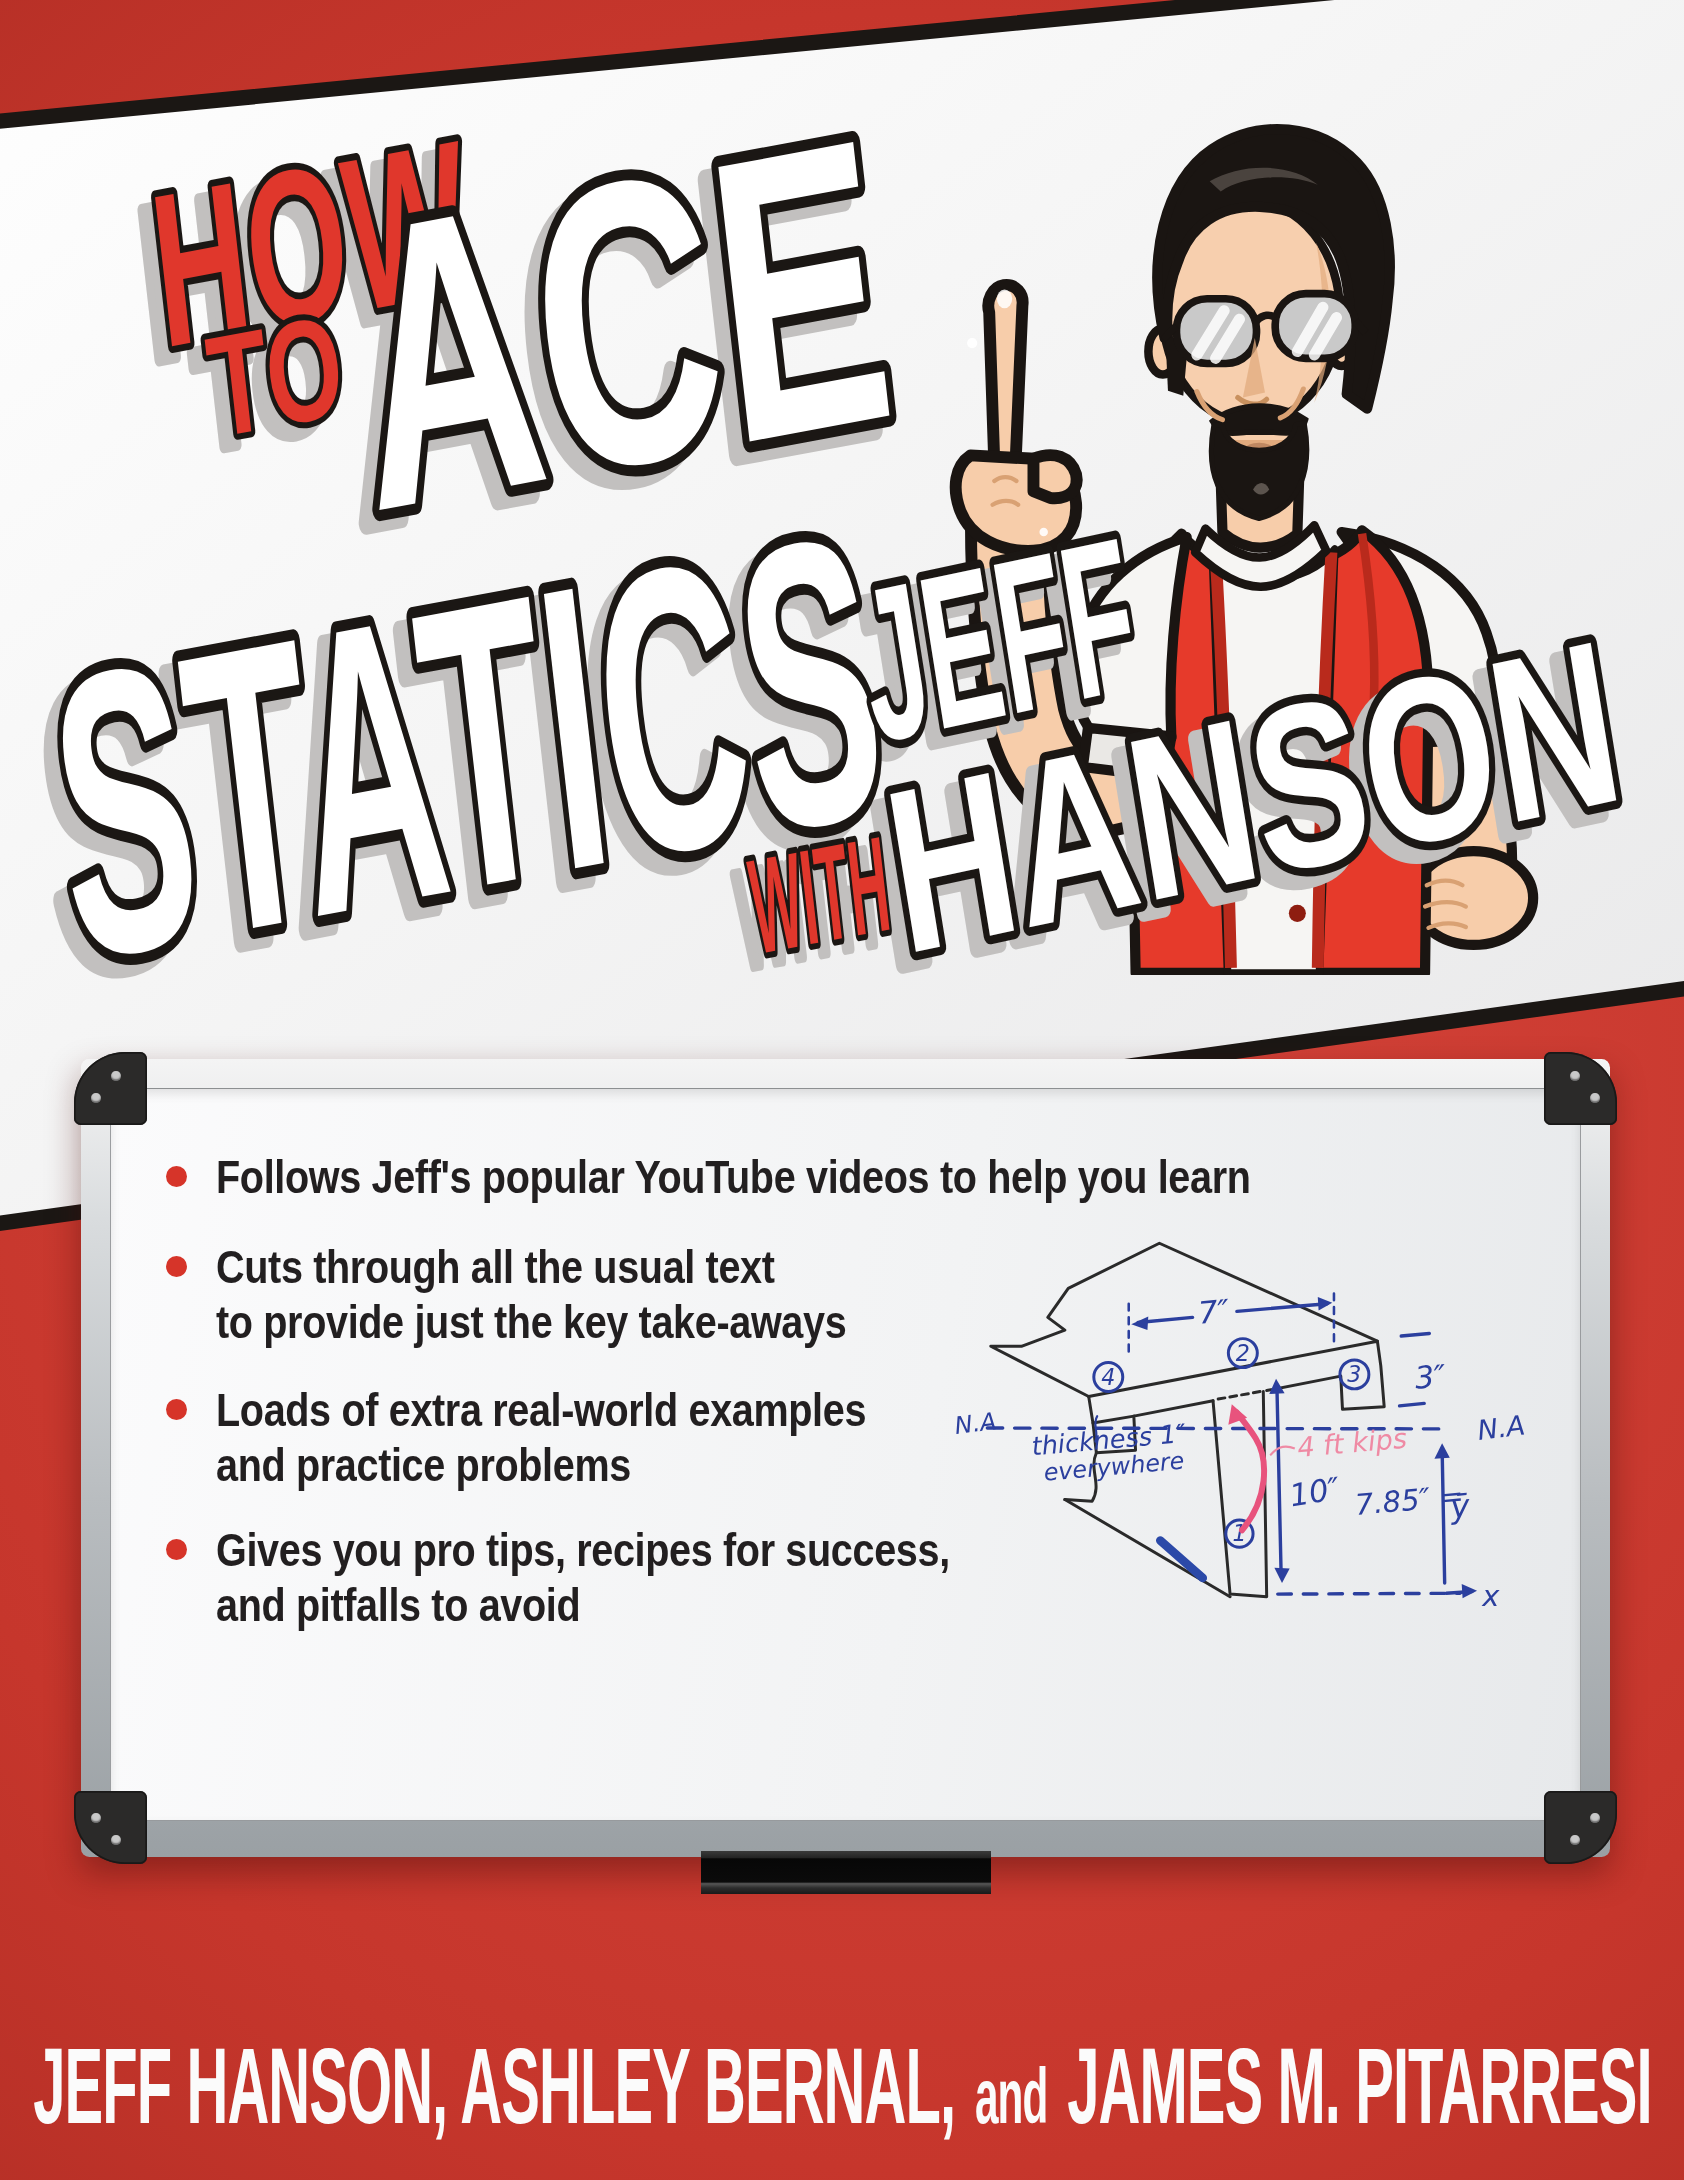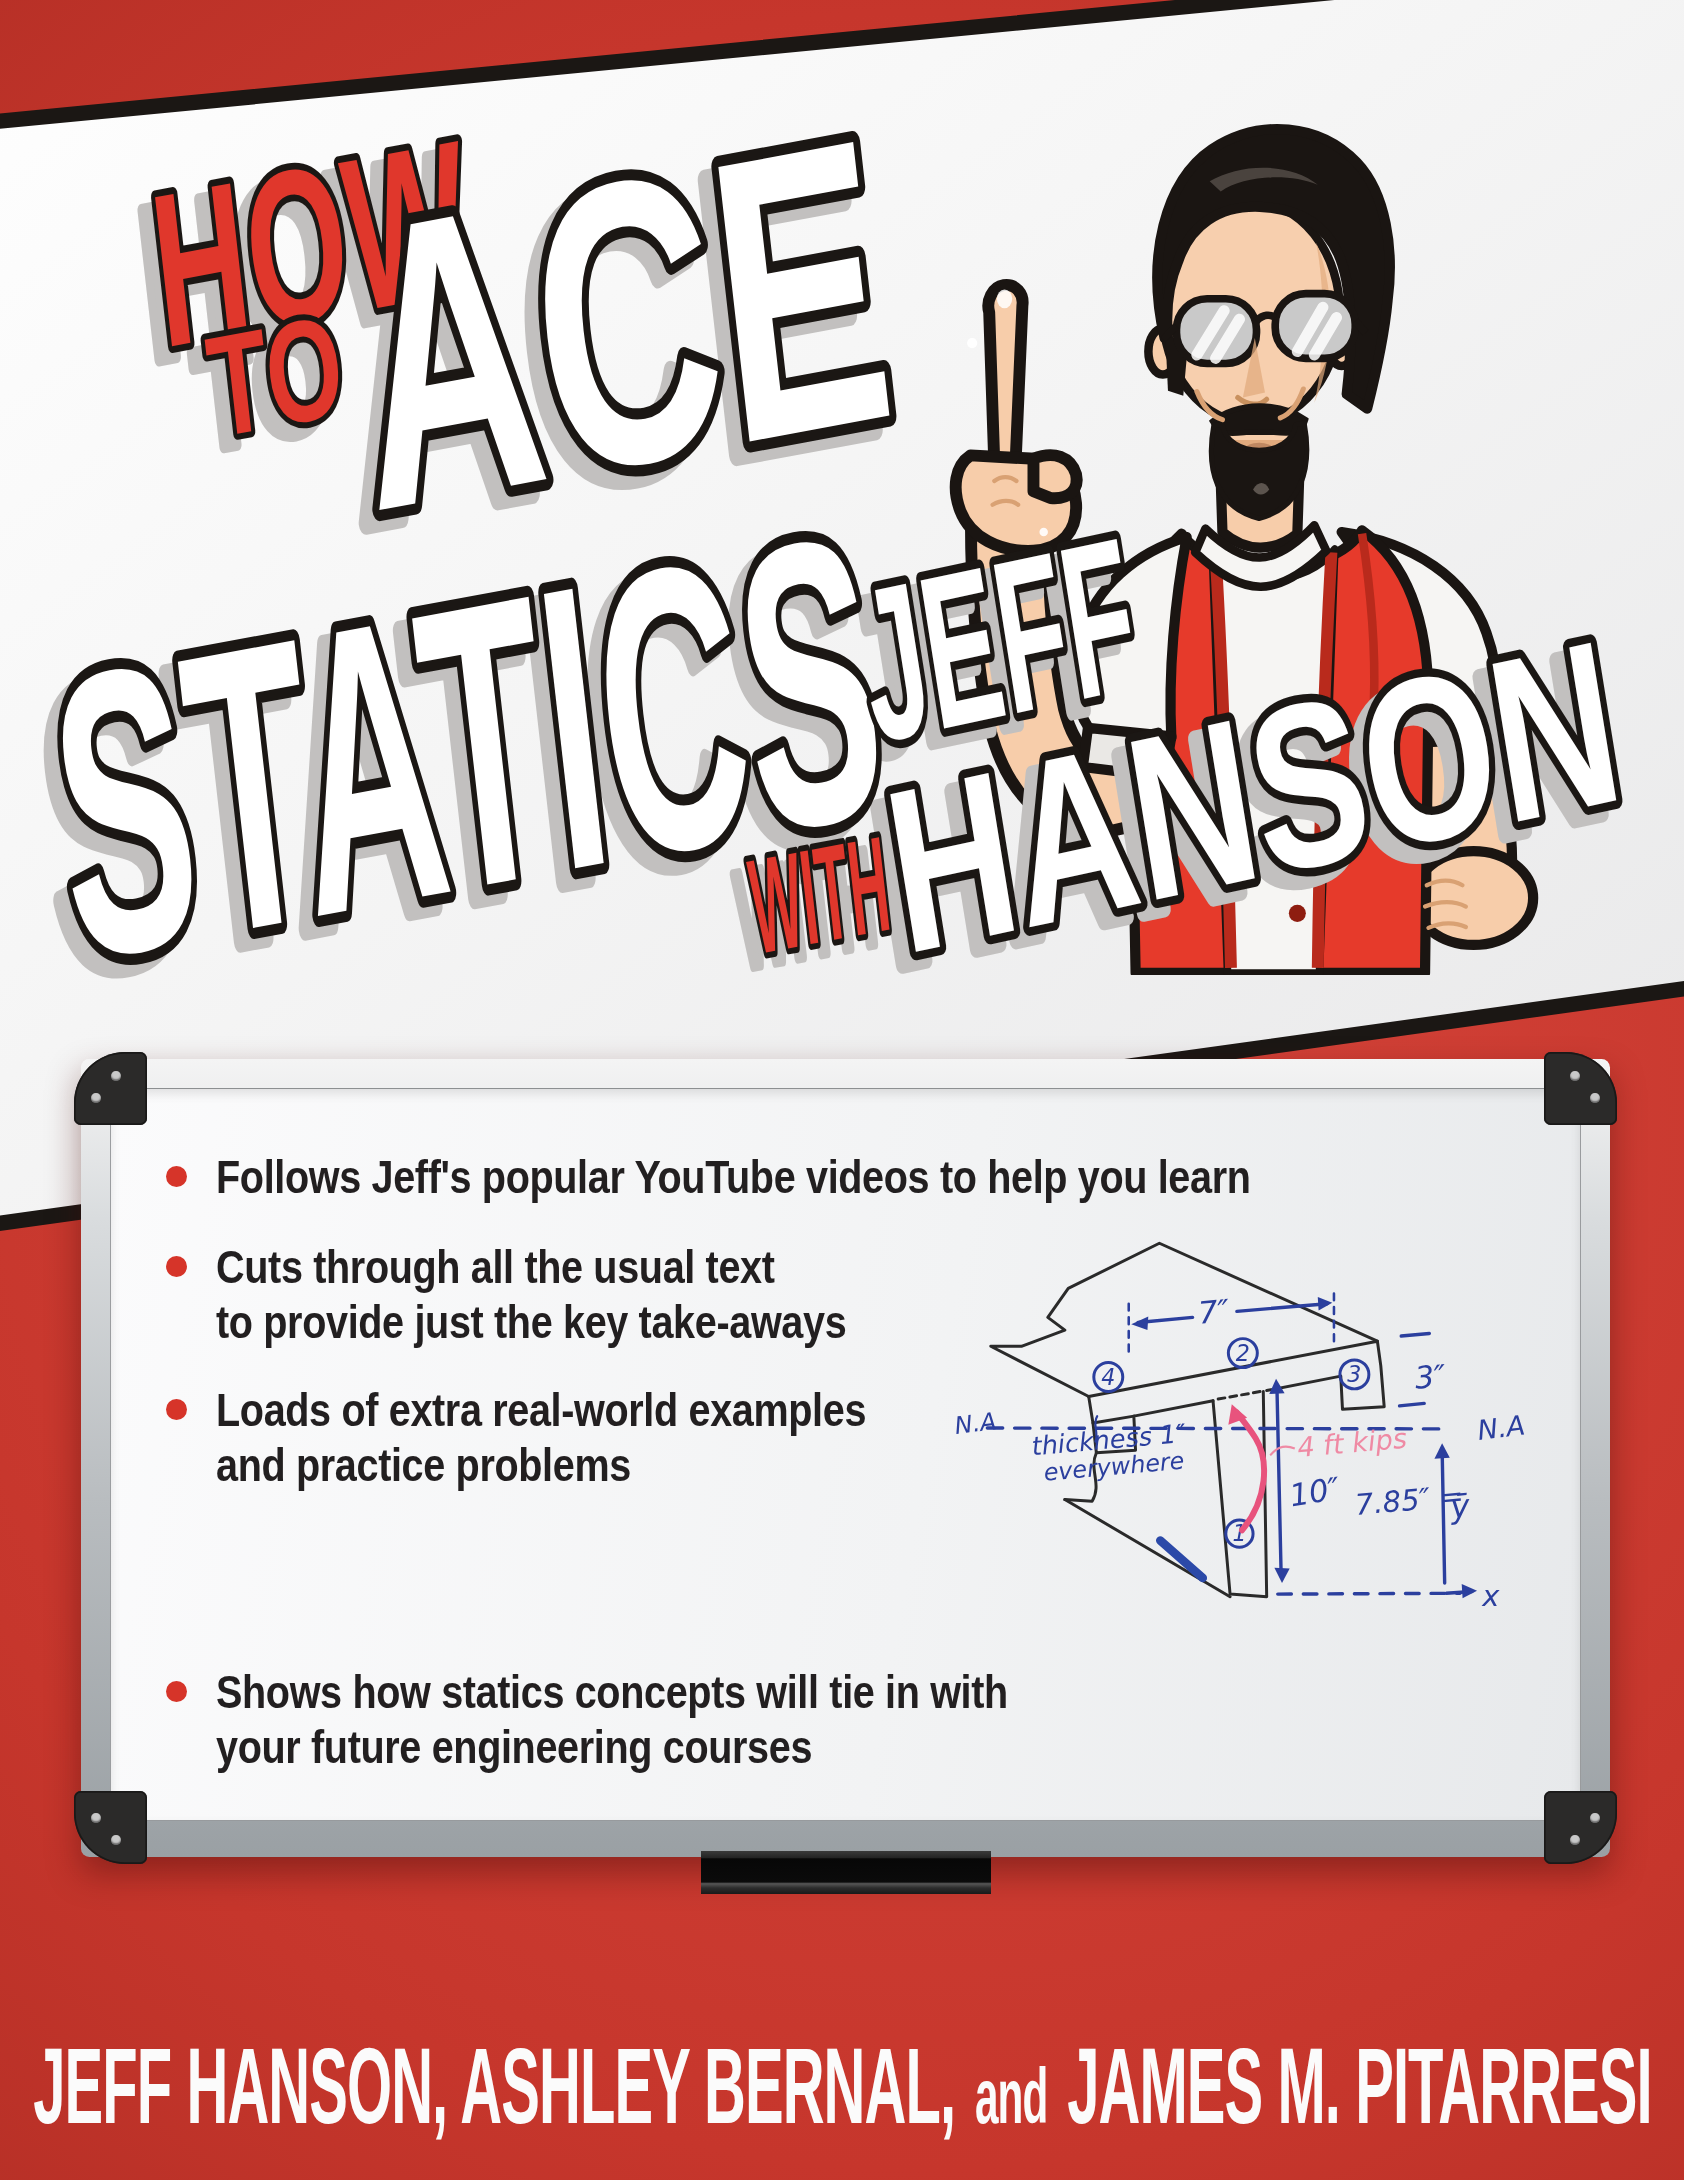--- a/index.html
+++ b/index.html
@@ -198,25 +198,25 @@
           <span>and practice problems</span>
         </div>
     </div>
     <div class="bullet" style="top:181px">
       <div class="dot"></div>
       <div class="bl-text">
           <span>Cuts through all the usual text</span>
           <span>to provide just the key take-aways</span>
         </div>
     </div>
-    <div class="bullet" style="top:606px">
-      <div class="dot"></div>
-      <div class="bl-text">
-          <span>Shows how statics concepts will tie in with</span>
-          <span>your future engineering courses</span>
+    <div class="bullet" style="top:464px">
+      <div class="dot"></div>
+      <div class="bl-text">
+          <span>Gives you pro tips, recipes for success,</span>
+          <span>and pitfalls to avoid</span>
         </div>
     </div>
 
     <svg class="diagram-svg" viewBox="0 0 790 620">
 
       <g fill="none" stroke="#2a2a2a" stroke-width="3.5" stroke-linecap="round" stroke-linejoin="round">
         <path d="M 517,174 L 261,59 L 154,112 L 130,146 L 150,161 L 99,180 L 63,180 L 178,239"></path>
         <path d="M 178,239 L 517,174 L 521,203 L 525,251 L 476,254 L 474,215 L 387,232"></path>
         <path d="M 324,244 L 231,262 L 233,302 L 187,305 L 183,270 L 178,239"></path>
         <path d="M 183,270 L 231,262"></path>

